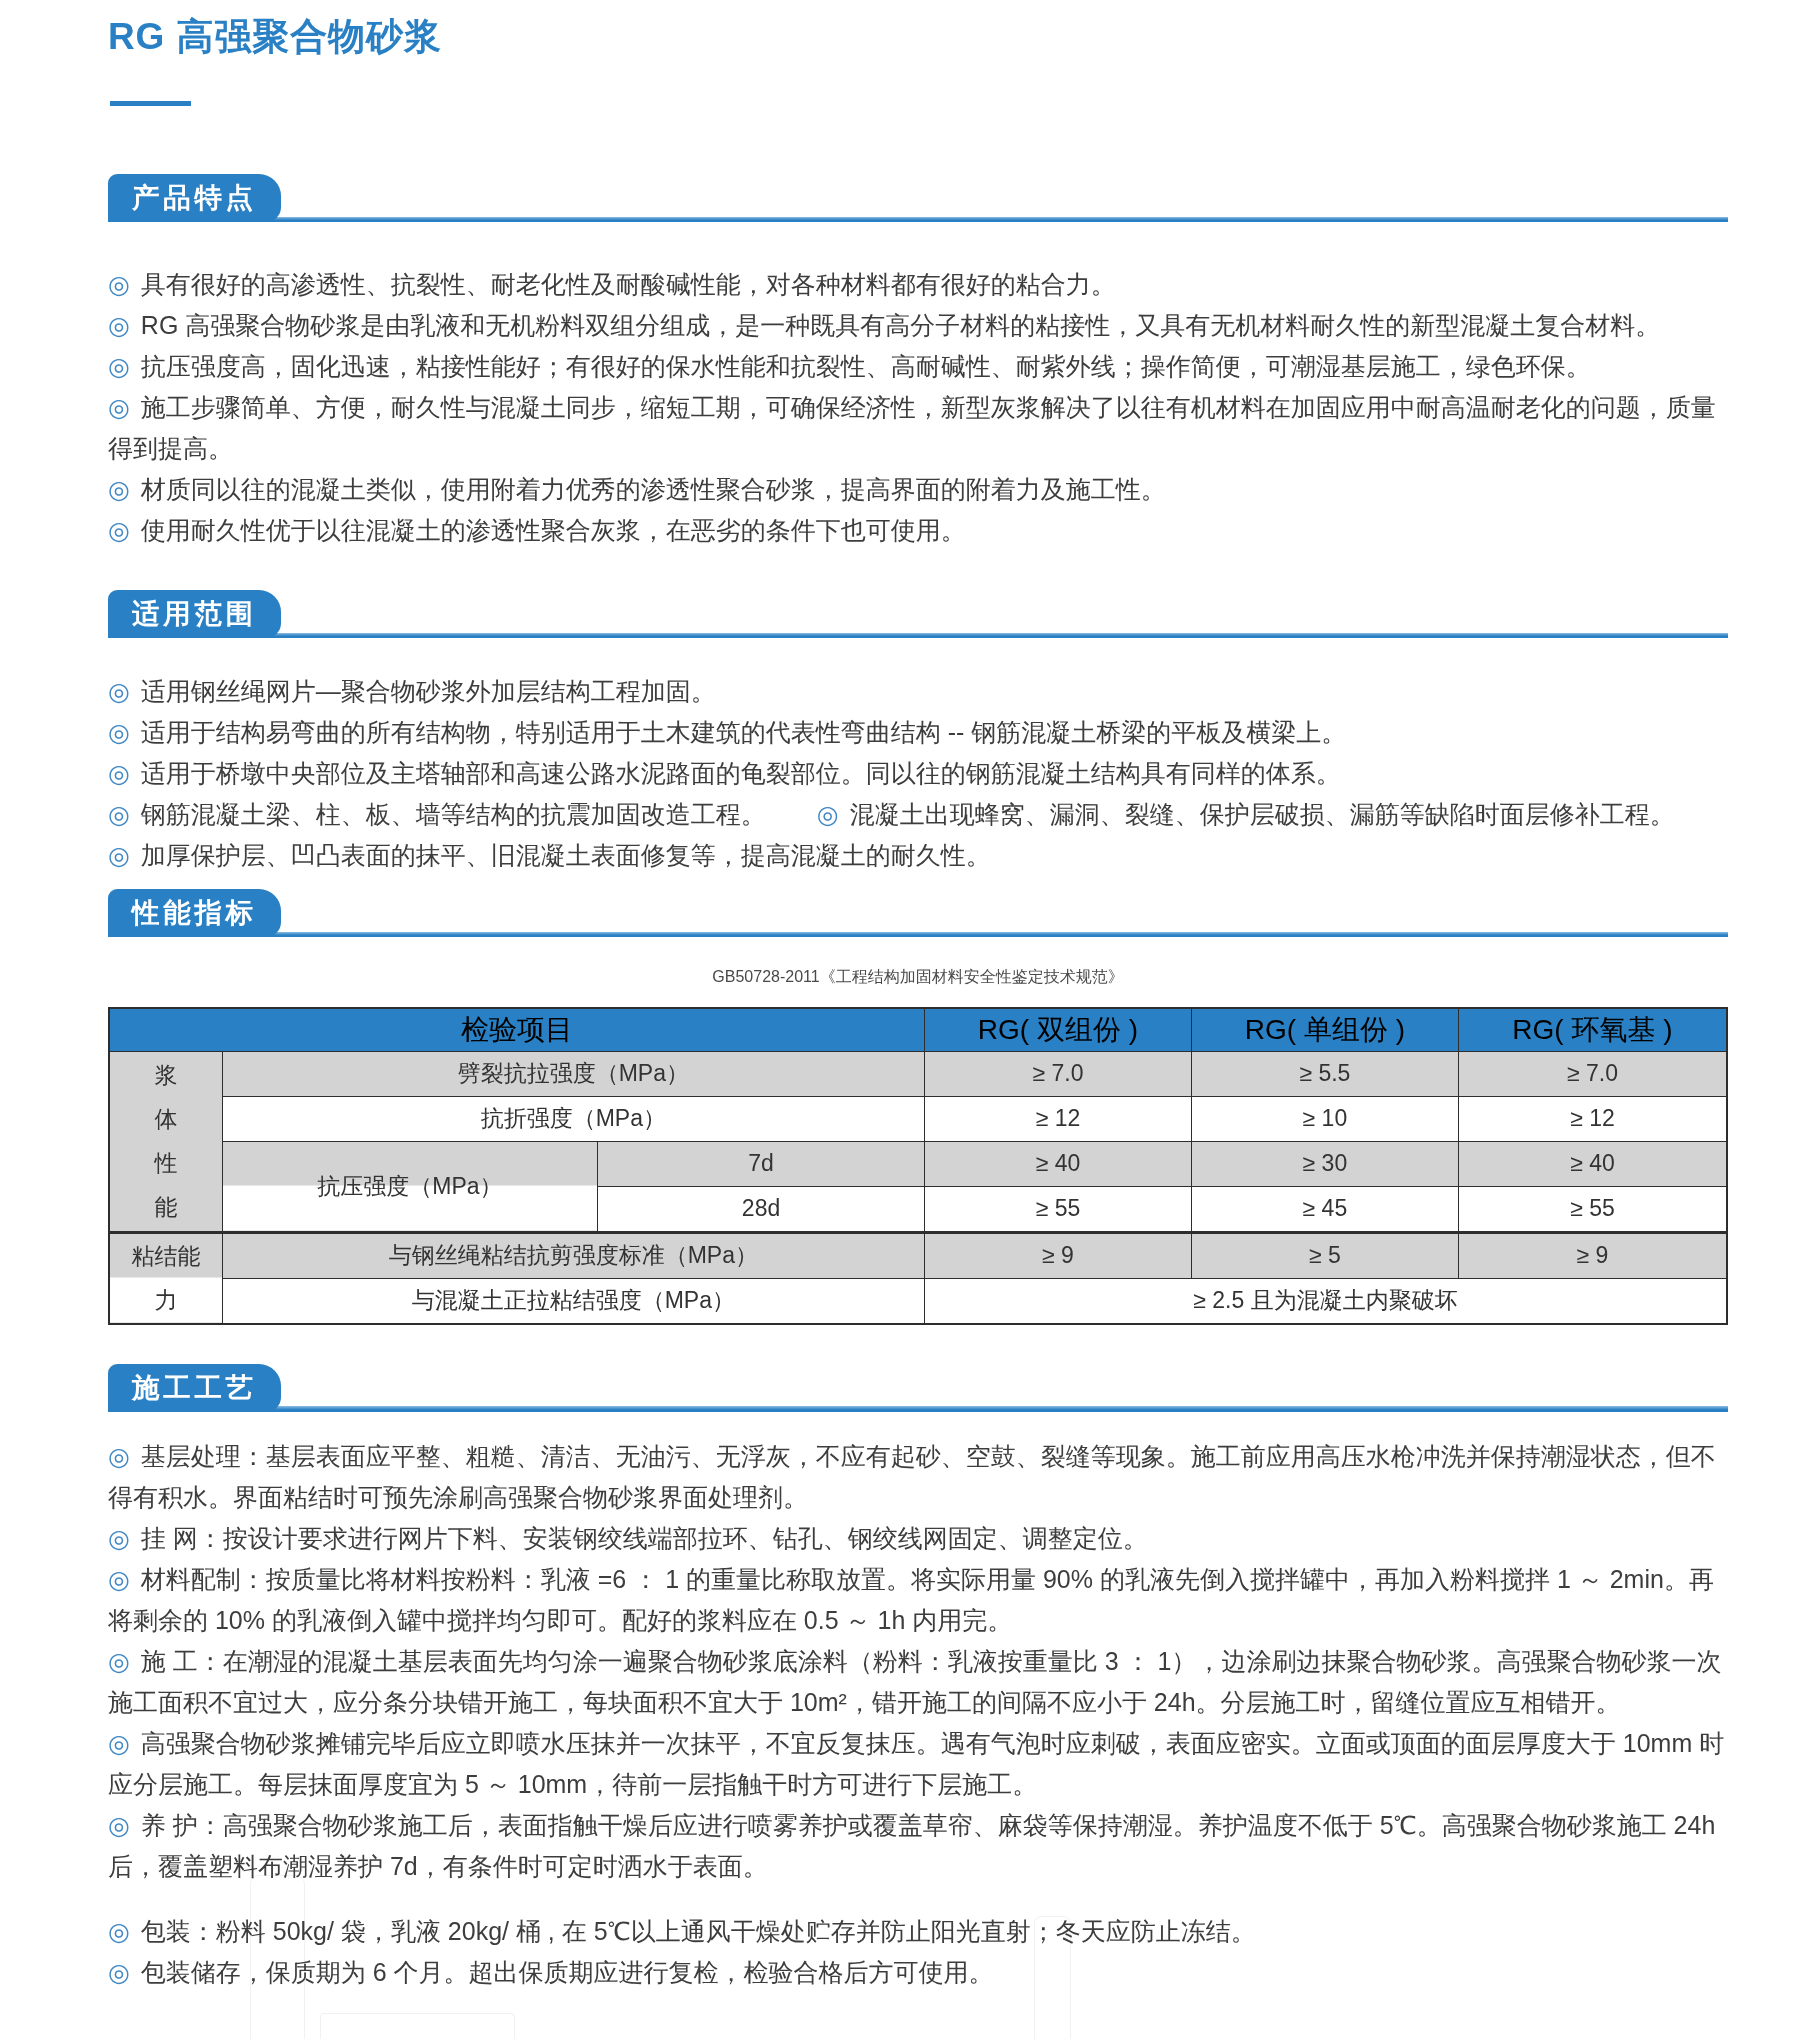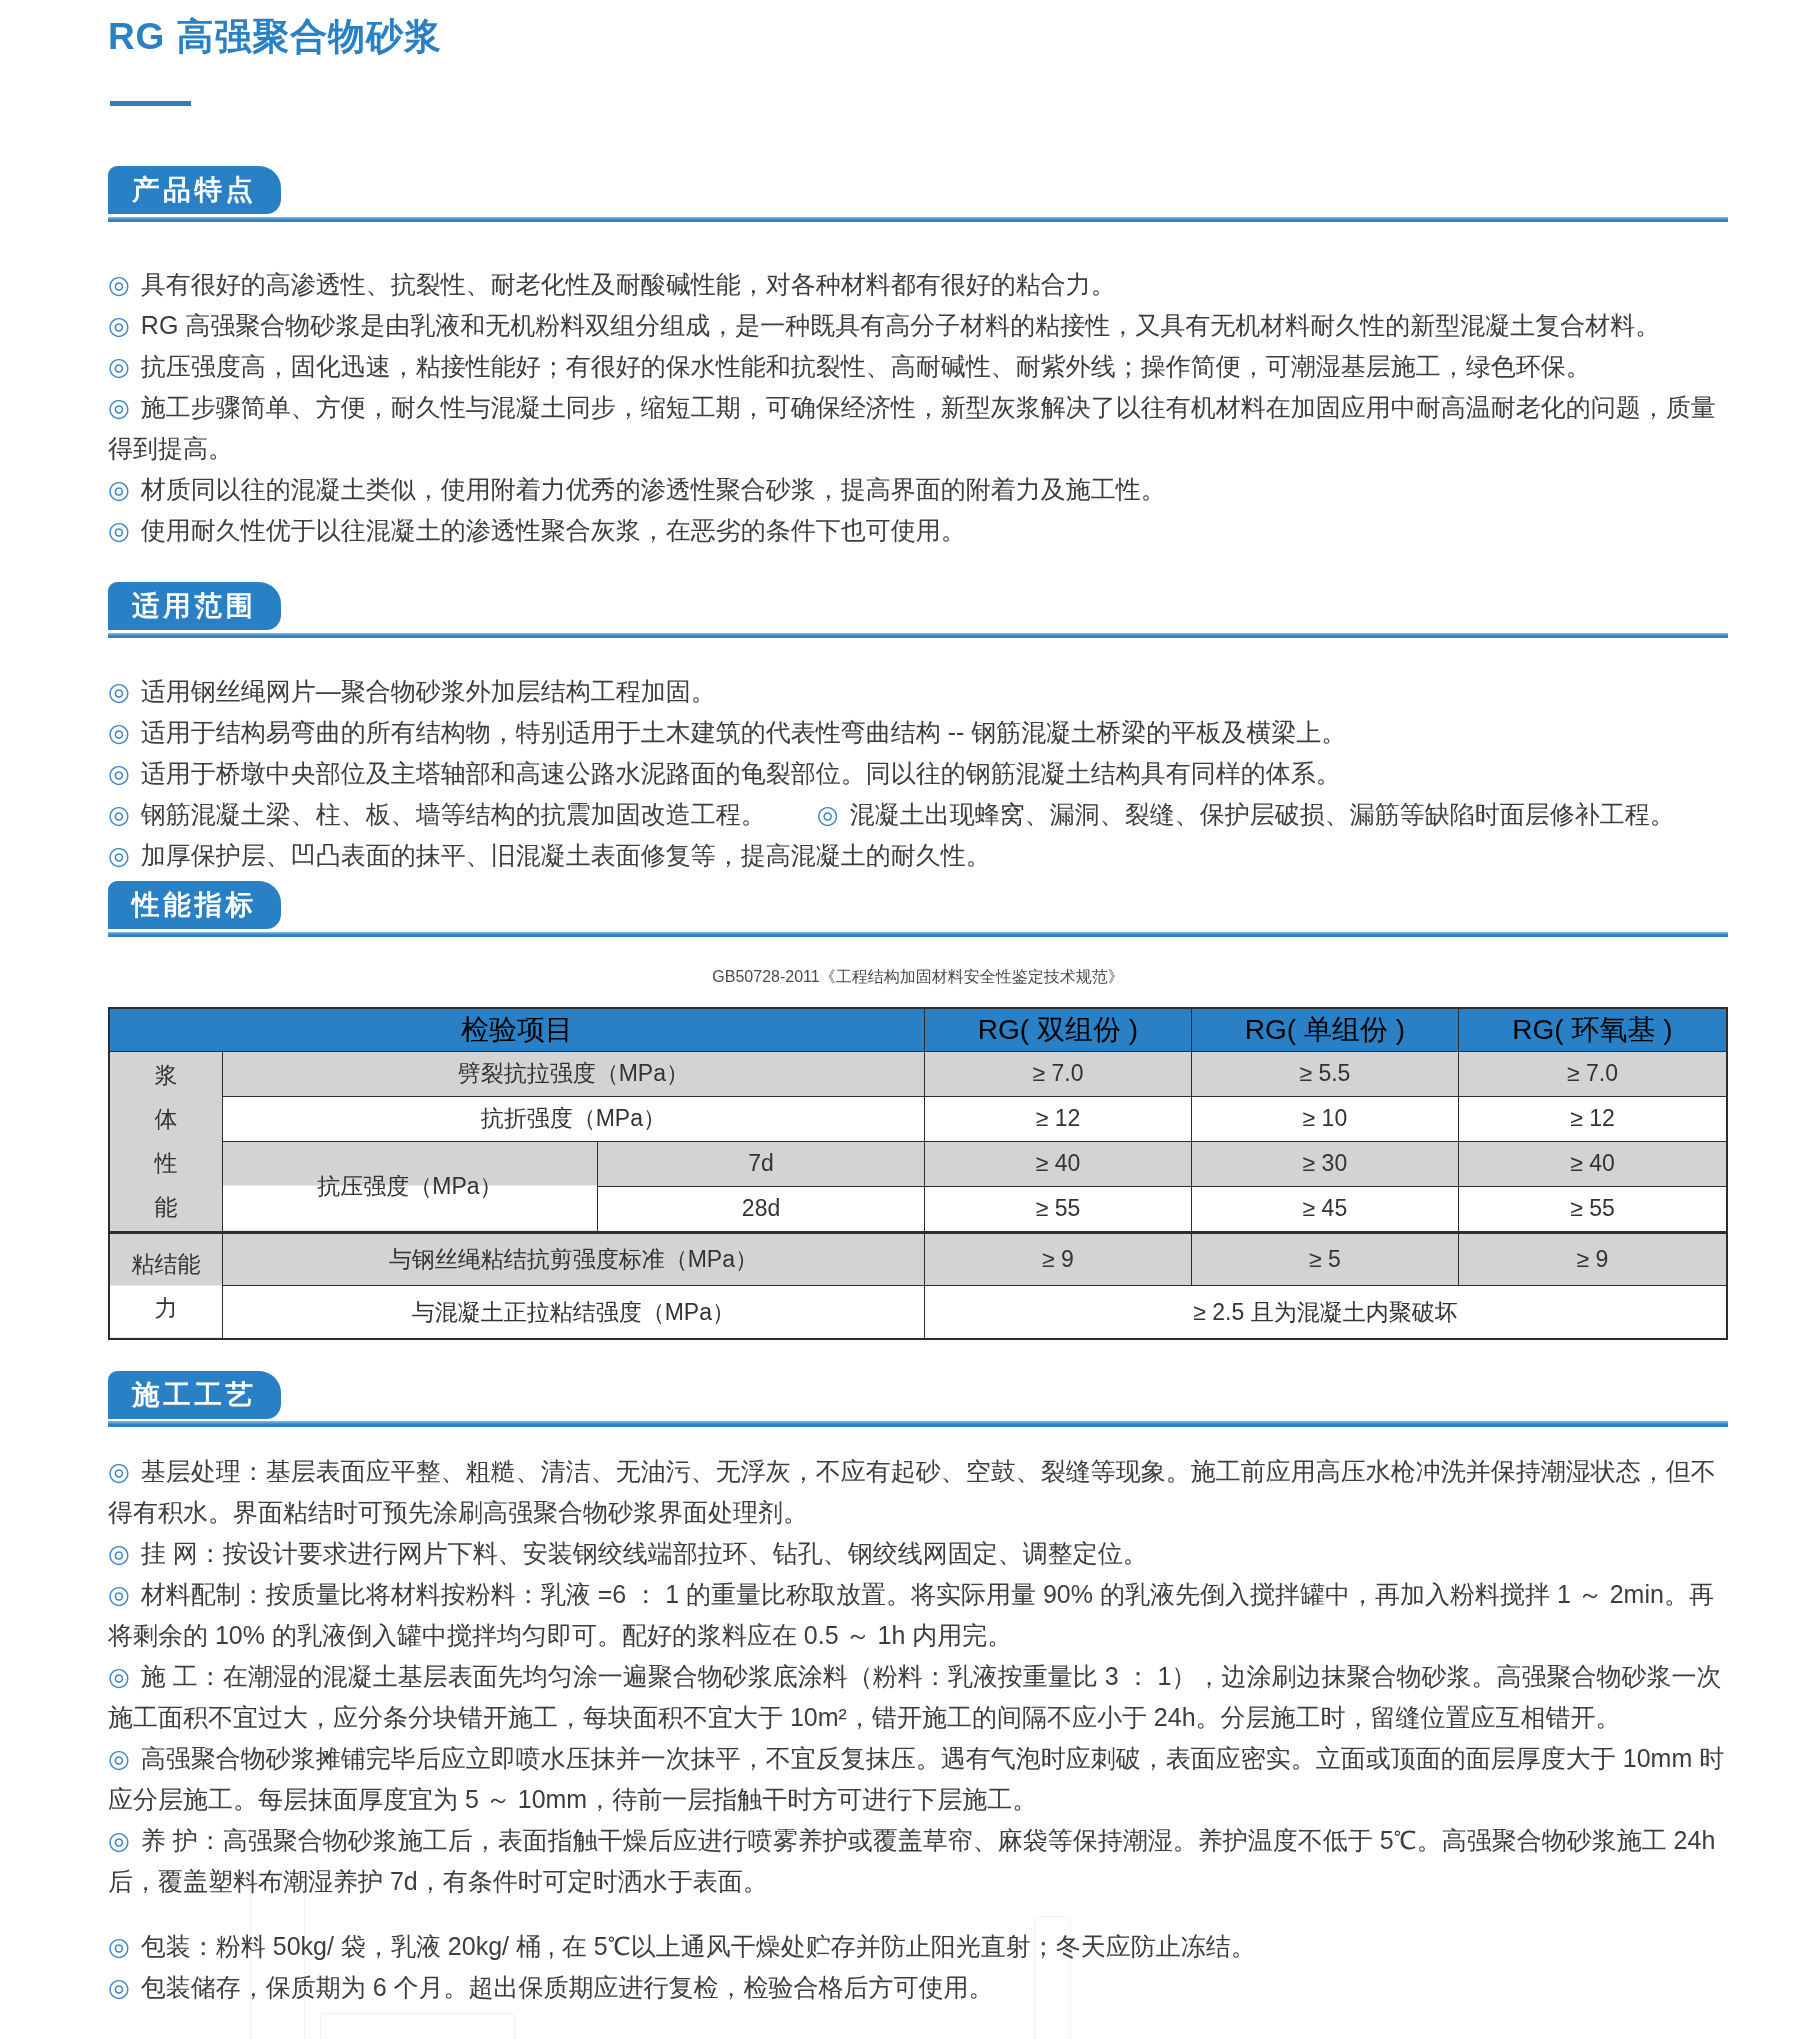--- a/index.html
+++ b/index.html
@@ -9,21 +9,21 @@
 
   
   .doc-title{margin:0 81px 0 108px;padding-top:14.7px;font-size:37px;line-height:44px;
              font-weight:bold;color:#2980c4;letter-spacing:0.9px;}
   .title-underline{margin:42px 0 0 110px;width:81px;height:5.5px;background:#2980c4;}
 
   
   .banner{position:relative;height:48px;margin:0 81px 0 108px;}
   .banner .rule{position:absolute;left:0;right:0;bottom:0;height:5.5px;
                 background:linear-gradient(#8cbce2,#2980c4 60%);}
-  .banner .tab{position:absolute;left:0;bottom:8px;z-index:2;display:flex;
+  .banner .tab{position:absolute;left:0;bottom:0;z-index:2;display:flex;
                align-items:center;justify-content:center;
                min-width:154px;height:48px;padding:0 24px;box-sizing:border-box;
                background:#2980c4;color:#ffffff;font-size:27.5px;font-weight:bold;
                letter-spacing:3.7px;border-radius:9.2px 22px 14.7px 0;}
 
   
   .bullets{margin:0 81px 0 108px;font-size:25px;line-height:41px;}
   .bullets p{margin:0;}
   .mk{color:#3f87c5;margin-right:11px;}
   .mk2{margin-left:51px;}
@@ -45,21 +45,21 @@
              border:2.8px solid #2d2d2d;font-size:23px;color:#333333;}
   table.perf th,table.perf td{border:1.8px solid #2d2d2d;text-align:center;
              padding:0;height:44px;overflow:hidden;}
   table.perf tr.head th{height:42px;background:#2980c4;color:#000000;
              font-weight:normal;font-size:28px;}
   td.bg-g{background:#d3d3d3;}
   td.bg-w{background:#ffffff;}
   td.bg-split{background:linear-gradient(#d3d3d3 50%,#ffffff 50%);}
   td.grp .vtxt{display:block;width:27.5px;margin:0 auto;word-break:break-all;
                line-height:44px;}
-  td.grp .vtxt3{display:block;width:88px;margin:8px auto;word-break:break-all;
+  td.grp .vtxt3{display:block;width:88px;margin:0 auto;word-break:break-all;
                line-height:44px;}
   tr.group-sep td{border-top:3.7px solid #2d2d2d;}
 
   
   .wm{position:absolute;border:1.8px solid rgba(120,120,120,0.10);z-index:0;
       pointer-events:none;}
   .wm.a{left:250px;top:1875px;width:53px;height:164px;border-radius:9.2px 9.2px 0 0;}
   .wm.b{left:1034px;top:1916px;width:35px;height:124px;border-radius:7.3px 7.3px 0 0;}
   .wm.c{left:320px;top:2013px;width:193px;height:27px;border-radius:3.7px;}
   .content{position:relative;z-index:1;}

